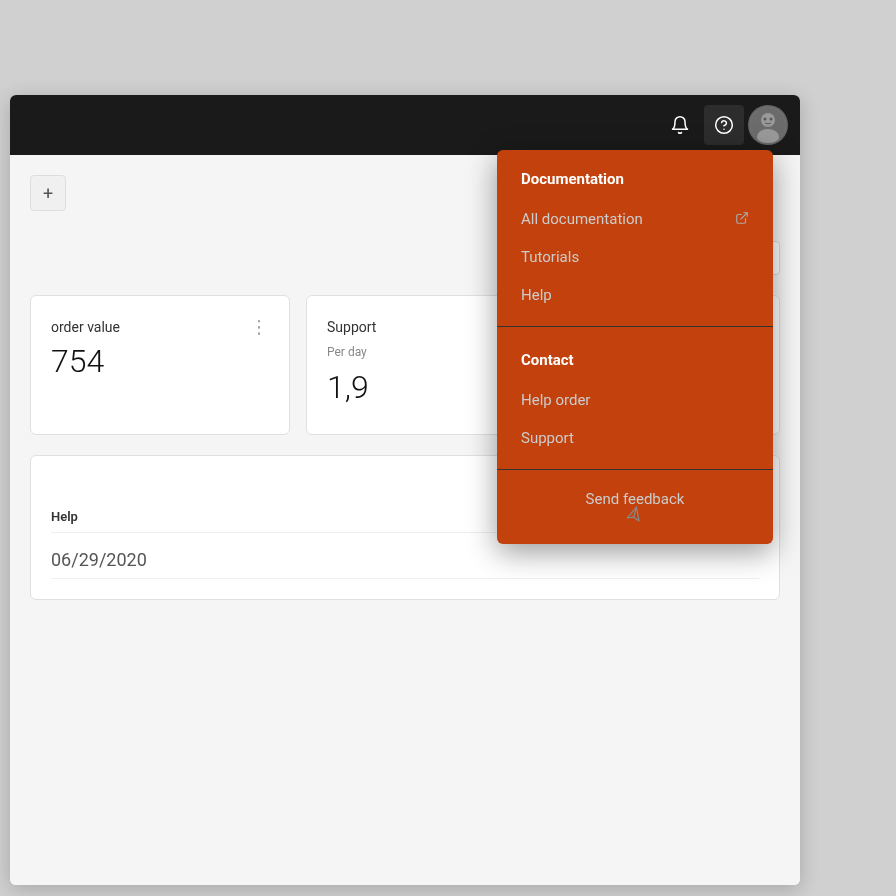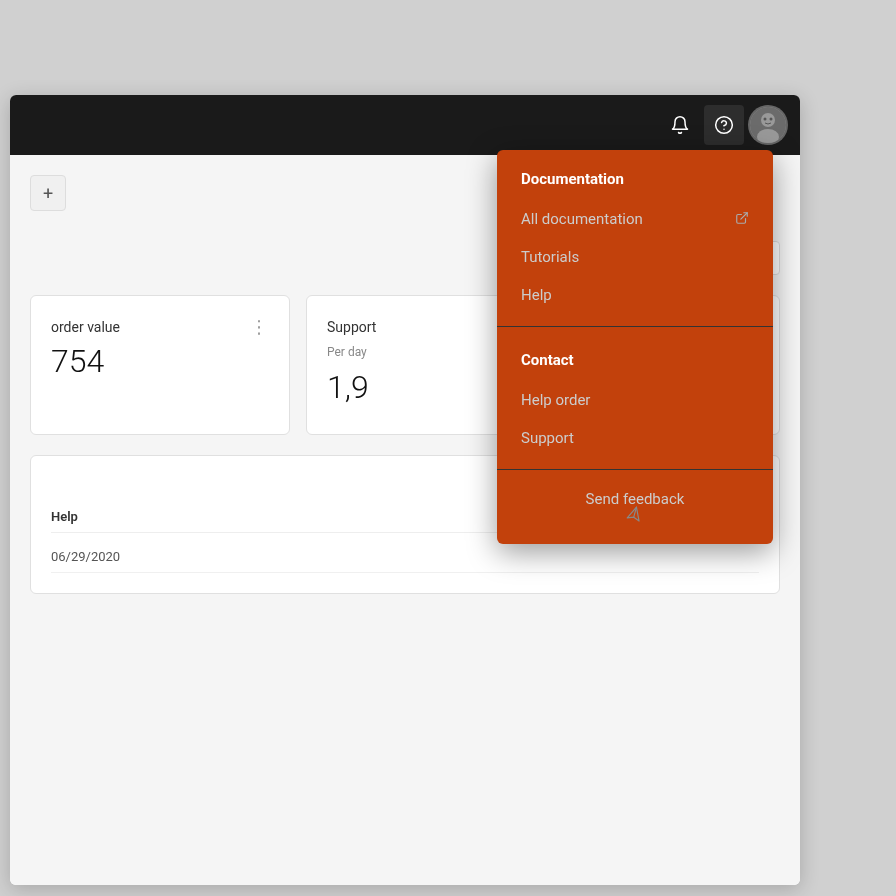--- a/index.html
+++ b/index.html
@@ -204,21 +204,21 @@
       flex: 1;
     }
 
     .table-row-data {
       display: flex;
       padding: 8px 0;
       border-bottom: 1px solid #f0f0f0;
     }
 
     .table-cell {
-      font-size: 13px;
+      font-size: 18px;
       color: #555;
       flex: 1;
     }
 
     
     .dropdown-menu {
       position: absolute;
       top: 55px;
       right: 27px;
       width: 276px;

